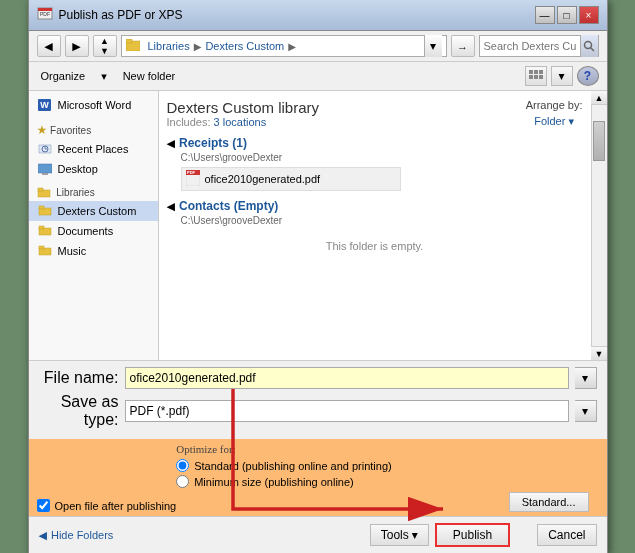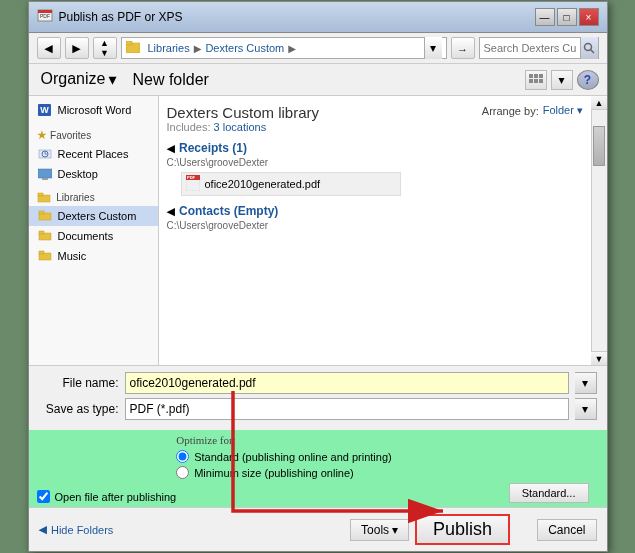--- a/index.html
+++ b/index.html
@@ -8,21 +8,21 @@
       font-size: 12px;
       background: #6a8a6a;
       display: flex;
       justify-content: center;
       align-items: center;
       width: 635px;
       height: 553px;
     }
     .dialog {
       width: 580px;
-      background: #86efac;
+      background: #fdba74;
       border: 1px solid #888;
       box-shadow: 2px 2px 8px rgba(0,0,0,0.5);
     }
     .title-bar {
       background: linear-gradient(to bottom, #c8d8ec, #a8bcd8);
       padding: 6px 8px;
       display: flex;
       align-items: center;
       justify-content: space-between;
       border-bottom: 1px solid #888;
@@ -145,24 +145,25 @@
     }
     .toolbar-left {
       display: flex;
       align-items: center;
       gap: 8px;
     }
     .toolbar-btn {
       background: none;
       border: none;
       cursor: pointer;
-      font-size: 16px;
+      font-size: 11px;
       color: #000;
       display: flex;
-      gap: 3px;
+      align-items: center;
+      gap: 16px;
       padding: 2px 4px;
     }
     .toolbar-right {
       display: flex;
       align-items: center;
       gap: 4px;
     }
     .view-btn {
       width: 22px;
       height: 20px;
@@ -250,39 +251,41 @@
       color: #1e5799;
       text-decoration: none;
     }
     .arrange-by {
       float: right;
       font-size: 11px;
       color: #444;
       display: flex;
       align-items: center;
       gap: 4px;
+      flex-direction: column;
     }
     .folder-group {
       margin-bottom: 8px;
     }
     .folder-header {
       display: flex;
       align-items: center;
       gap: 4px;
       margin-bottom: 2px;
       font-size: 11px;
     }
     .folder-name {
       color: #1e5799;
       font-weight: bold;
       font-size: 12px;
     }
     .folder-path {
       font-size: 10px;
       color: #666;
+      margin-left: 14px;
       margin-bottom: 4px;
     }
     .file-item {
       display: flex;
       align-items: center;
       gap: 5px;
       padding: 2px 4px;
       margin-left: 14px;
       cursor: pointer;
       font-size: 11px;
@@ -317,21 +320,21 @@
     }
     .form-row {
       display: flex;
       align-items: center;
       margin-bottom: 4px;
       gap: 6px;
     }
     .form-label {
       width: 80px;
       text-align: right;
-      font-size: 12px;
+      font-size: 16px;
       color: #000;
       flex-shrink: 0;
     }
     .form-input {
       flex: 1;
       height: 22px;
       border: 1px solid #aaa;
       padding: 0 4px;
       font-size: 12px;
       background: white;
@@ -414,21 +417,21 @@
       font-size: 12px;
       display: flex;
       align-items: center;
       gap: 3px;
     }
     .publish-btn {
       padding: 3px 16px;
       background: linear-gradient(to bottom, #f8f8f8, #e0e0e0);
       border: 2px solid #e83030;
       cursor: pointer;
-      font-size: 18px;
+      font-size: 12px;
       font-weight: normal;
     }
     .cancel-btn {
       padding: 3px 10px;
       background: linear-gradient(to bottom, #f8f8f8, #e0e0e0);
       border: 1px solid #bbb;
       cursor: pointer;
       font-size: 12px;
       margin-left: 21px;
     }
@@ -638,20 +641,21 @@
               <span>ofice2010generated.pdf</span>
             </div>
           </div>
 
           <div class="folder-group">
             <div class="folder-header">
               <span>◀</span>
               <span class="folder-name">Contacts (Empty)</span>
             </div>
             <div class="folder-path">C:\Users\grooveDexter</div>
+            <div class="empty-msg">This folder is empty.</div>
           </div>
         </div>
 
         <div class="scrollbar-area">
           <div style="width:16px; height:14px; background:linear-gradient(to bottom,#f8f8f8,#e0e0e0); border-bottom:1px solid #ccc; display:flex; align-items:center; justify-content:center; font-size:9px; cursor:pointer;">▲</div>
           <div class="scroll-thumb"></div>
           <div style="flex:1;"></div>
           <div style="width:16px; height:14px; background:linear-gradient(to bottom,#f8f8f8,#e0e0e0); border-top:1px solid #ccc; display:flex; align-items:center; justify-content:center; font-size:9px; cursor:pointer;">▼</div>
         </div>
       </div>

